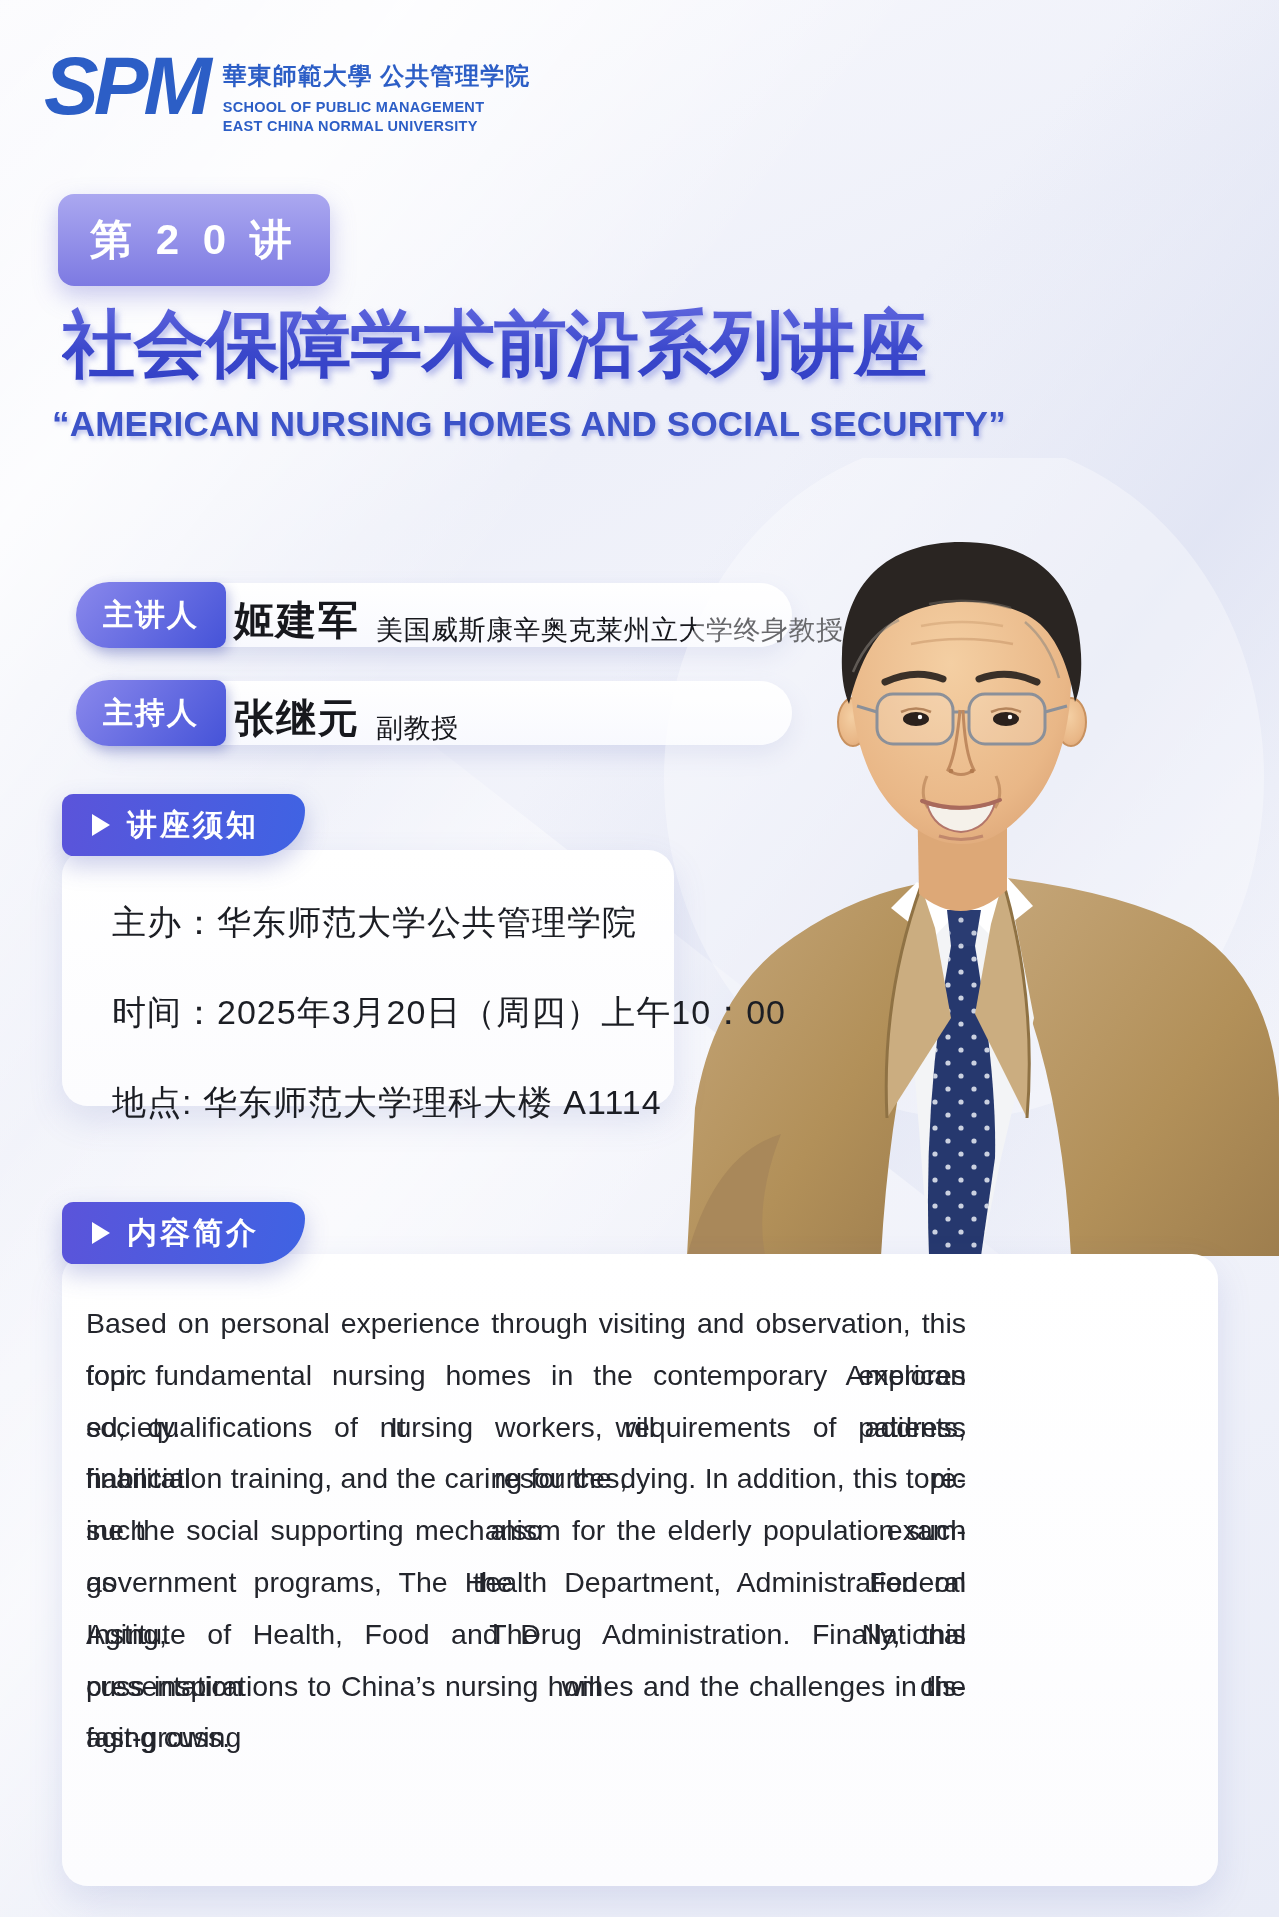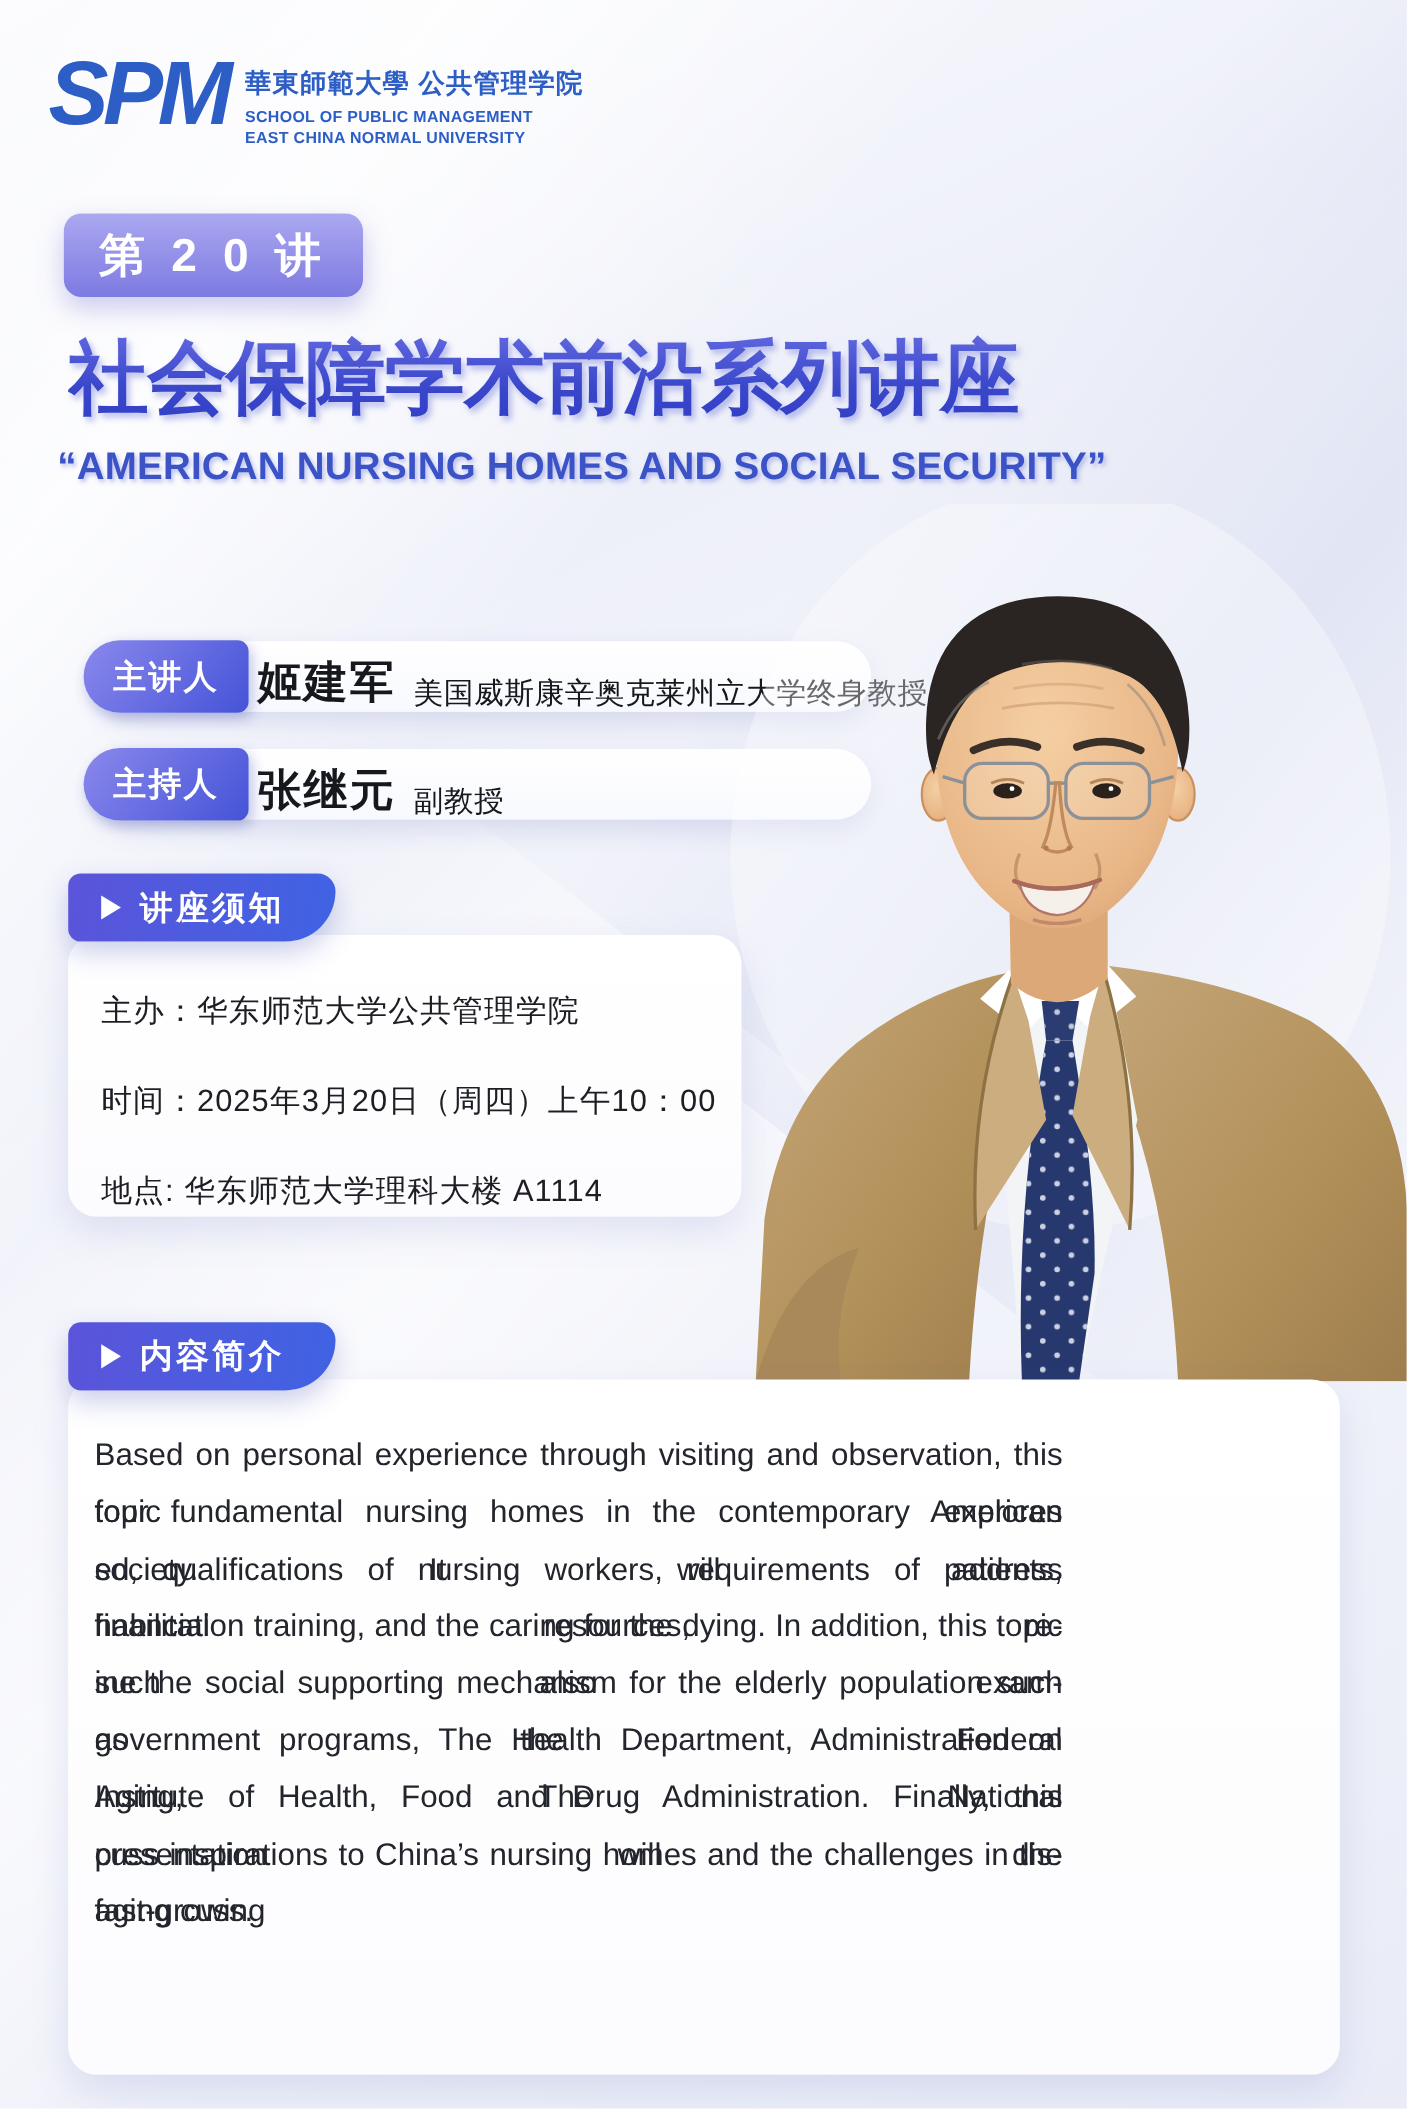--- a/index.html
+++ b/index.html
@@ -18,21 +18,21 @@
 
   
   .brand{position:absolute;left:44px;top:48px;display:flex;gap:16px;z-index:2;}
   .brand .spm{font-size:82px;line-height:.92;font-weight:900;font-style:italic;
     color:#2c5ec6;letter-spacing:-5px;}
   .brand .right{padding-top:12px;color:#2c5ec6;}
   .brand .cn{font-size:24px;font-weight:700;letter-spacing:1px;}
   .brand .en{font-size:14.5px;font-weight:800;line-height:1.3;margin-top:6px;letter-spacing:.3px;}
 
   
-  .lec-badge{position:absolute;left:58px;top:194px;height:76px;z-index:2;
+  .lec-badge{position:absolute;left:58px;top:194px;height:92px;z-index:2;
     display:flex;align-items:center;padding:0 32px;border-radius:16px;
     background:linear-gradient(180deg,#aba8f0 0%,#7d7ae2 100%);
     color:#fff;font-size:42px;font-weight:800;letter-spacing:6px;
     box-shadow:0 10px 24px rgba(110,110,210,.35);}
 
   
   .title{position:absolute;left:46px;top:288px;z-index:2;margin:16px;
     font-size:73px;font-weight:900;letter-spacing:-1px;line-height:1.1;
     color:#3a47cb;
     background:linear-gradient(180deg,#5f66de 0%,#3a47cb 60%,#3240c6 100%);
@@ -69,21 +69,21 @@
   .ribbon.intro-h{left:62px;top:1202px;}
   .play{width:0;height:0;border-top:11px solid transparent;border-bottom:11px solid transparent;
     border-left:18px solid #ffffff;}
 
   
   .card{position:absolute;z-index:3;border-radius:26px;
     background:linear-gradient(180deg,#ffffff 0%,#fcfcfe 100%);
     box-shadow:0 14px 34px rgba(90,100,180,.15);}
   .card.notice{left:62px;top:850px;width:612px;height:256px;
     display:flex;flex-direction:column;gap:44px;padding:50px 20px 0 30px;box-sizing:border-box;}
-  .notice-item{font-size:28px;color:#1c1e24;letter-spacing:1px;white-space:nowrap;}
+  .notice-item{font-size:34px;color:#1c1e24;letter-spacing:1px;white-space:nowrap;margin-left:20px;}
 
   .card.intro{left:62px;top:1254px;width:1156px;height:632px;box-sizing:border-box;
     padding:44px 0 0 24px;}
   .line{width:880px;font-size:28.5px;color:#23252c;line-height:51.8px;height:51.8px;
     text-align:justify;text-align-last:justify;white-space:normal;}
   .line.last{text-align-last:left;}
 
   
   .photo{position:absolute;left:629px;top:458px;width:650px;height:798px;z-index:3;
     overflow:hidden;}

